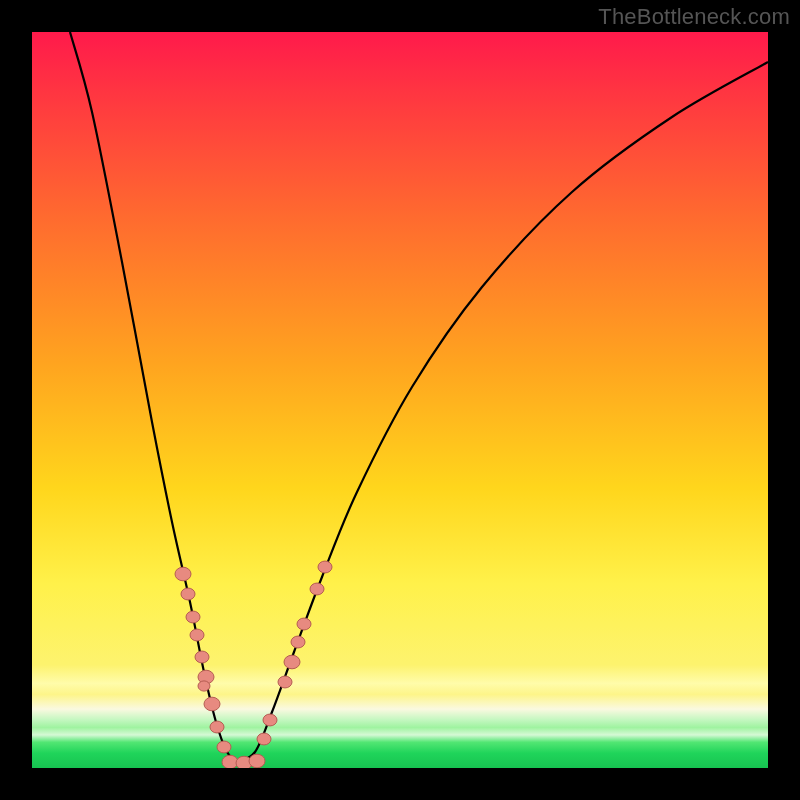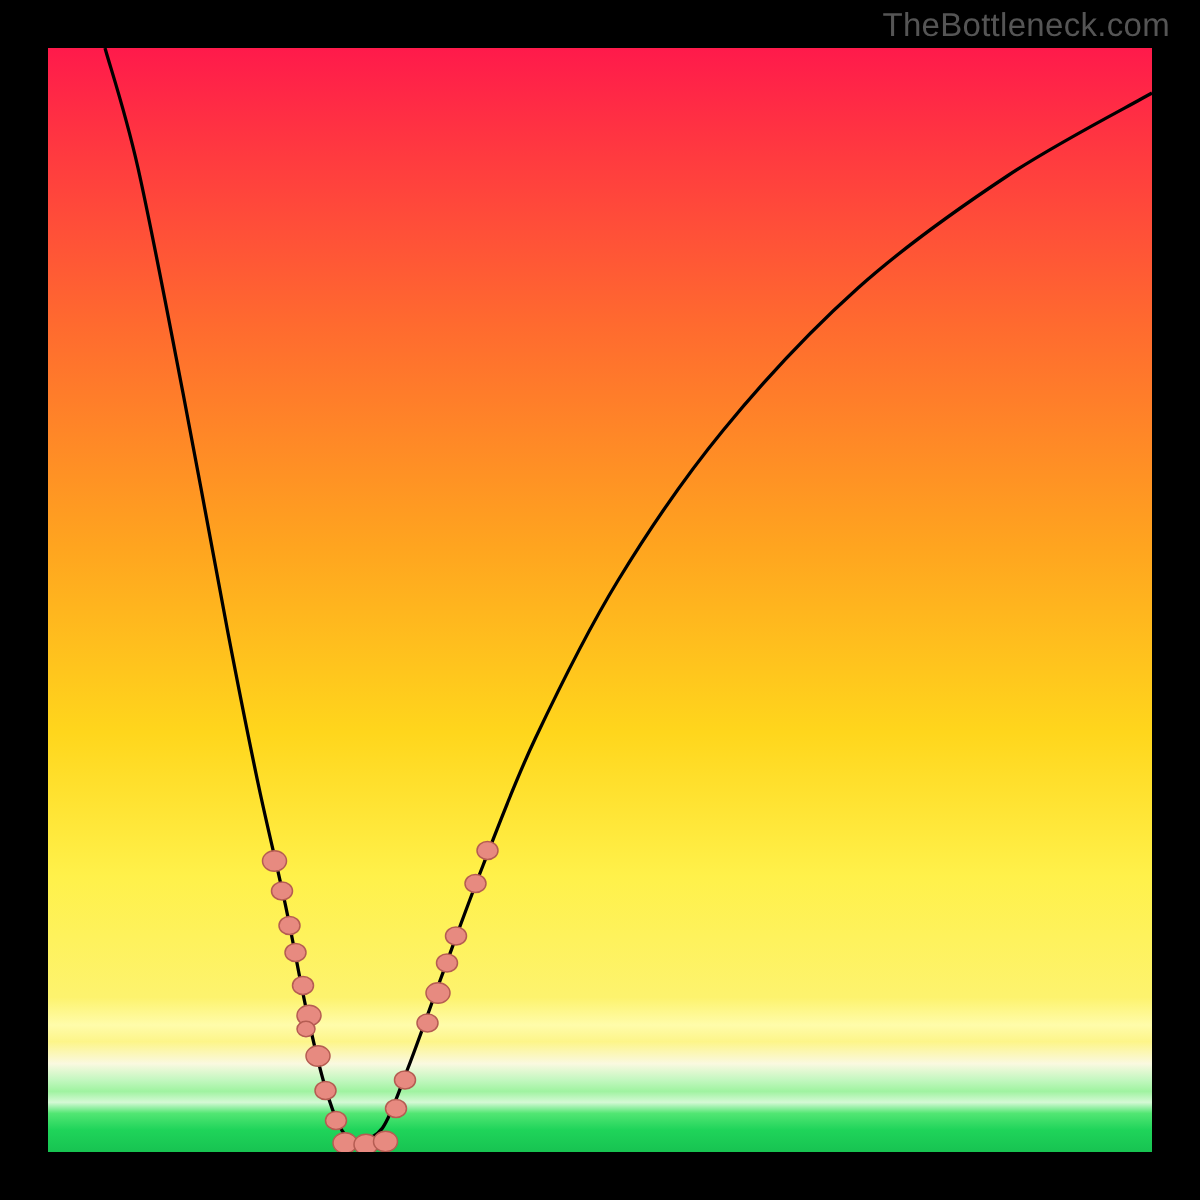--- a/index.html
+++ b/index.html
@@ -49,21 +49,21 @@
   svg.chart-svg {
     position: absolute;
     top: 0;
     left: 0;
     width: 736px;
     height: 736px;
   }
   .watermark {
     position: absolute;
     top: 4px;
-    right: 20px;
+    right: 10px;
     color: #555;
     font-size: 22px;
     font-weight: 500;
     letter-spacing: 0.2px;
     user-select: none;
   }
   .curve {
     fill: none;
     stroke: #000;
     stroke-width: 2.2;

